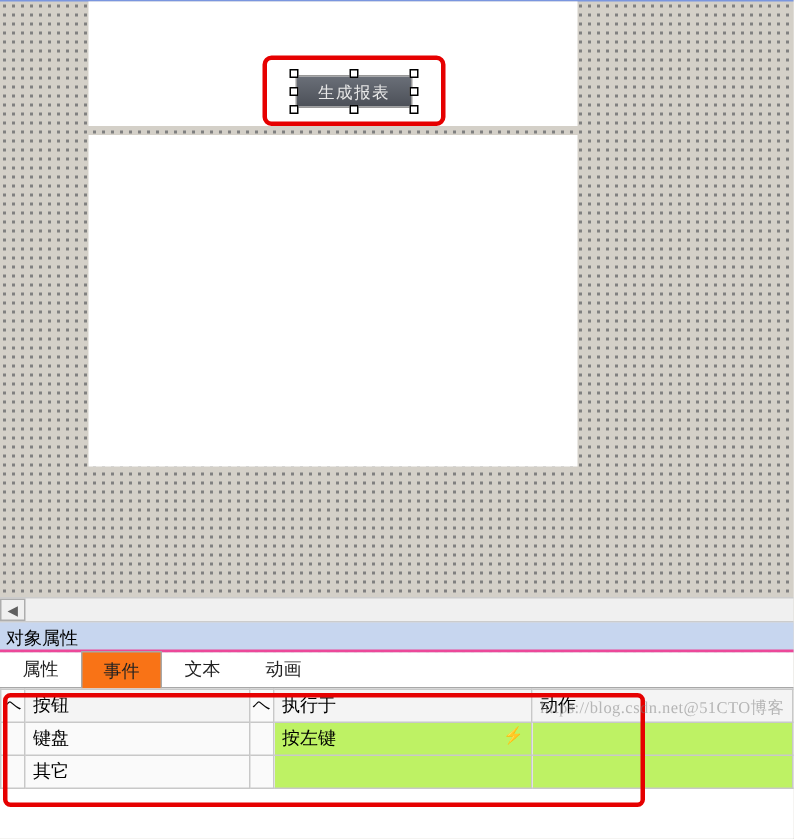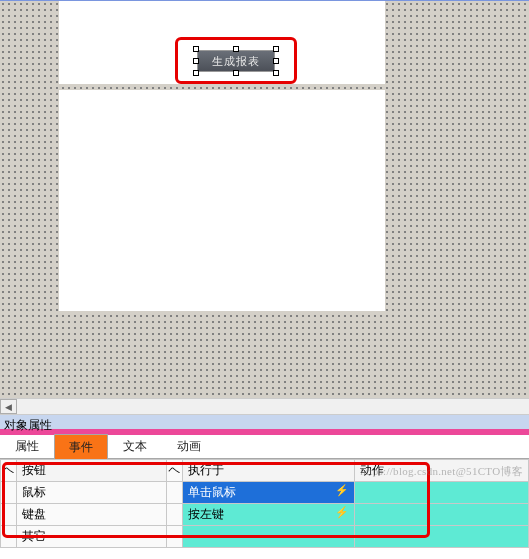--- a/index.html
+++ b/index.html
@@ -13,31 +13,31 @@
 
 .design-btn { position:absolute; left:197px; top:49px; width:78px; height:22px; background:linear-gradient(#6a6f78,#4c5058); border:1px solid #999; z-index:3; display:flex; align-items:center; justify-content:center; color:#e8e8e8; font-size:11px; letter-spacing:1px; cursor:pointer; }
 .handle { position:absolute; width:6px; height:6px; background:#fff; border:1px solid #000; z-index:4; }
 .h-tl{left:193px;top:45px;} .h-tc{left:233px;top:45px;} .h-tr{left:273px;top:45px;}
 .h-ml{left:193px;top:57px;} .h-mr{left:273px;top:57px;}
 .h-bl{left:193px;top:69px;} .h-bc{left:233px;top:69px;} .h-br{left:273px;top:69px;}
 
 .scrollbar-h { position:absolute; left:0; top:398px; right:0; height:17px; background:#f0f0f0; border-top:1px solid #ccc; border-bottom:1px solid #ccc; display:flex; align-items:center; }
 .sb-btn { width:17px; height:15px; display:flex; align-items:center; justify-content:center; border:1px solid #adadad; background:#f0f0f0; font-size:9px; color:#606060; cursor:pointer; }
 
-.panel-title { position:absolute; left:0; top:415px; right:0; height:20px; background:#c7d6ef; border-bottom:6px solid #ec4899; padding-left:4px; line-height:20px; font-size:12px; }
+.panel-title { position:absolute; left:0; top:415px; right:0; height:20px; background:#c7d6ef; border-bottom:2px solid #ec4899; padding-left:4px; line-height:20px; font-size:12px; }
 
 .tabbar { position:absolute; left:0; top:435px; right:0; height:24px; background:#fff; border-bottom:1px solid #a8a8a8; display:flex; align-items:flex-end; }
 .tab { padding:4px 14px 3px; border:1px solid transparent; border-bottom:none; font-size:12px; cursor:pointer; color:#222;margin-top:31px; }
 .tab.active { border-color:#a8a8a8; background:#f97316; position:relative; top:1px; }
 
 .grid-region { position:absolute; left:0; top:459px; right:0; bottom:0; background:#fff; }
 .grid-annot { position:absolute; left:2px; top:3px; width:428px; height:76px; border:3px solid #e60000; border-radius:5px; pointer-events:none; z-index:20; }
 
 table.grid { width:100%; border-collapse:collapse; table-layout:fixed; }
-.grid td,.grid th { border:1px solid #c8c8c8; padding:2px 5px; height:18px; font-size:12px; font-weight:normal; text-align:left; color:#000; white-space:nowrap; overflow:hidden; background:#5eead4; }
+.grid td,.grid th { border:1px solid #c8c8c8; padding:2px 5px; height:18px; font-size:12px; font-weight:normal; text-align:left; color:#000; white-space:nowrap; overflow:hidden; background:#bef264; }
 .grid th { background:#f4f4f4; }
 .grid .cat { background:#fafafa; }
 .grid td.expand { width:14px; text-align:center; padding:0; background:#fafafa; cursor:pointer; }
 .row-sel td.trigger { background:#1e6fd9; color:#fff; }
 .edit-ic { float:right; font-size:11px; color:#1e6fd9; }
 .edit-ic.sel { color:#fff; }
 
 .watermark { position:absolute; right:6px; bottom:80px; font-size:11px; color:rgba(120,120,120,.5); letter-spacing:.3px; pointer-events:none; z-index:30;font-family:Liberation Serif, serif; }
 </style>
 </head>
@@ -84,27 +84,20 @@
         <col>
       </colgroup>
     <tbody>
         <tr>
       <td class="expand">ヘ</td>
       <th>按钮</th>
       <td class="expand">ヘ</td>
       <th>执行于</th>
       <th>动作</th>
     </tr>
-    <tr class="row-sel">
-      <td class="expand"></td>
-      <td class="cat">鼠标</td>
-      <td class="expand"></td>
-      <td class="trigger"><span>单击鼠标</span><span class="edit-ic sel">⚡</span></td>
-      <td></td>
-    </tr>
     <tr>
       <td class="expand"></td>
       <td class="cat">键盘</td>
       <td class="expand"></td>
       <td><span>按左键</span><span class="edit-ic">⚡</span></td>
       <td></td>
     </tr>
     <tr>
       <td class="expand"></td>
       <td class="cat">其它</td>

